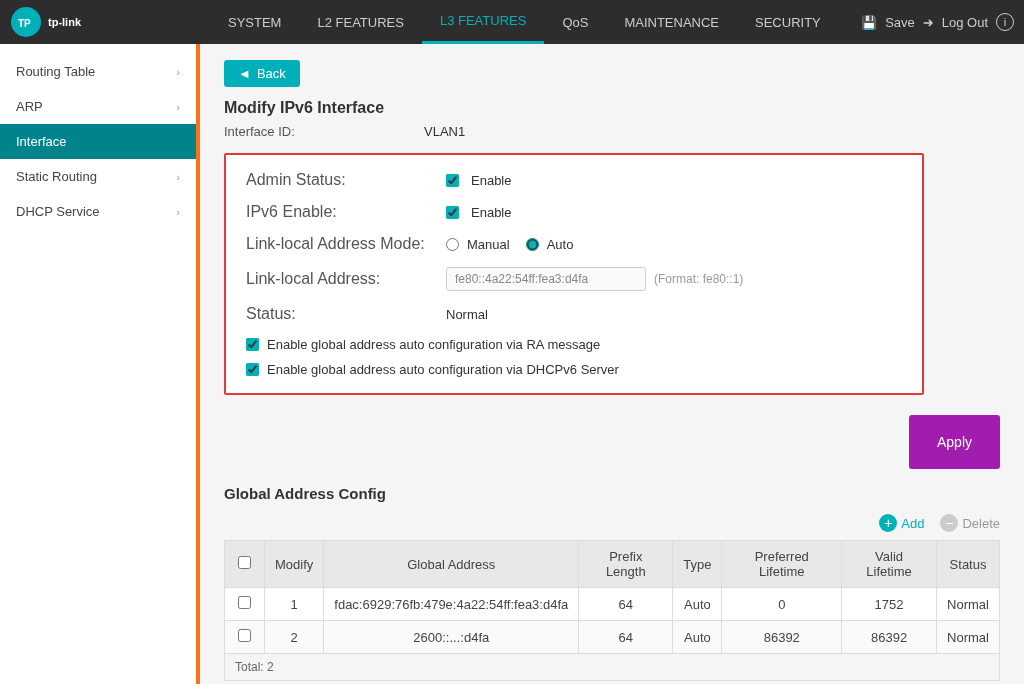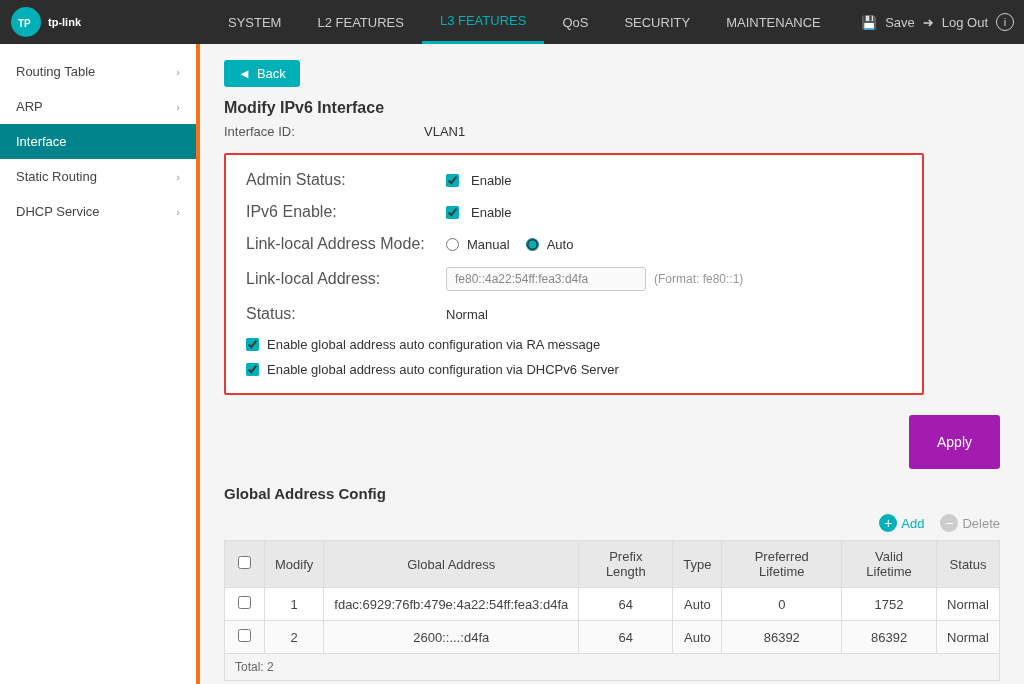--- a/index.html
+++ b/index.html
@@ -299,22 +299,22 @@
       <circle cx="16" cy="16" r="15" fill="#00b0b9"></circle>
       <text x="8" y="21" fill="white" font-size="10" font-weight="bold">TP</text>
     </svg>
     <span style="color:#fff; font-weight:bold; font-size:11px;">tp-link</span>
   </div>
   <div class="nav-items">
     <div class="nav-item">SYSTEM</div>
     <div class="nav-item">L2 FEATURES</div>
     <div class="nav-item active">L3 FEATURES</div>
     <div class="nav-item">QoS</div>
+    <div class="nav-item">MAINTENANCE</div>
     <div class="nav-item">SECURITY</div>
-    <div class="nav-item">MAINTENANCE</div>
   </div>
   <div class="nav-right">
     <span>💾</span>
     <span>Save</span>
     <span>➜</span>
     <span>Log Out</span>
     <span style="border:1px solid #ccc;border-radius:50%;width:18px;height:18px;display:inline-flex;align-items:center;justify-content:center;font-size:11px;color:#ccc;">i</span>
   </div>
 </nav>
 

